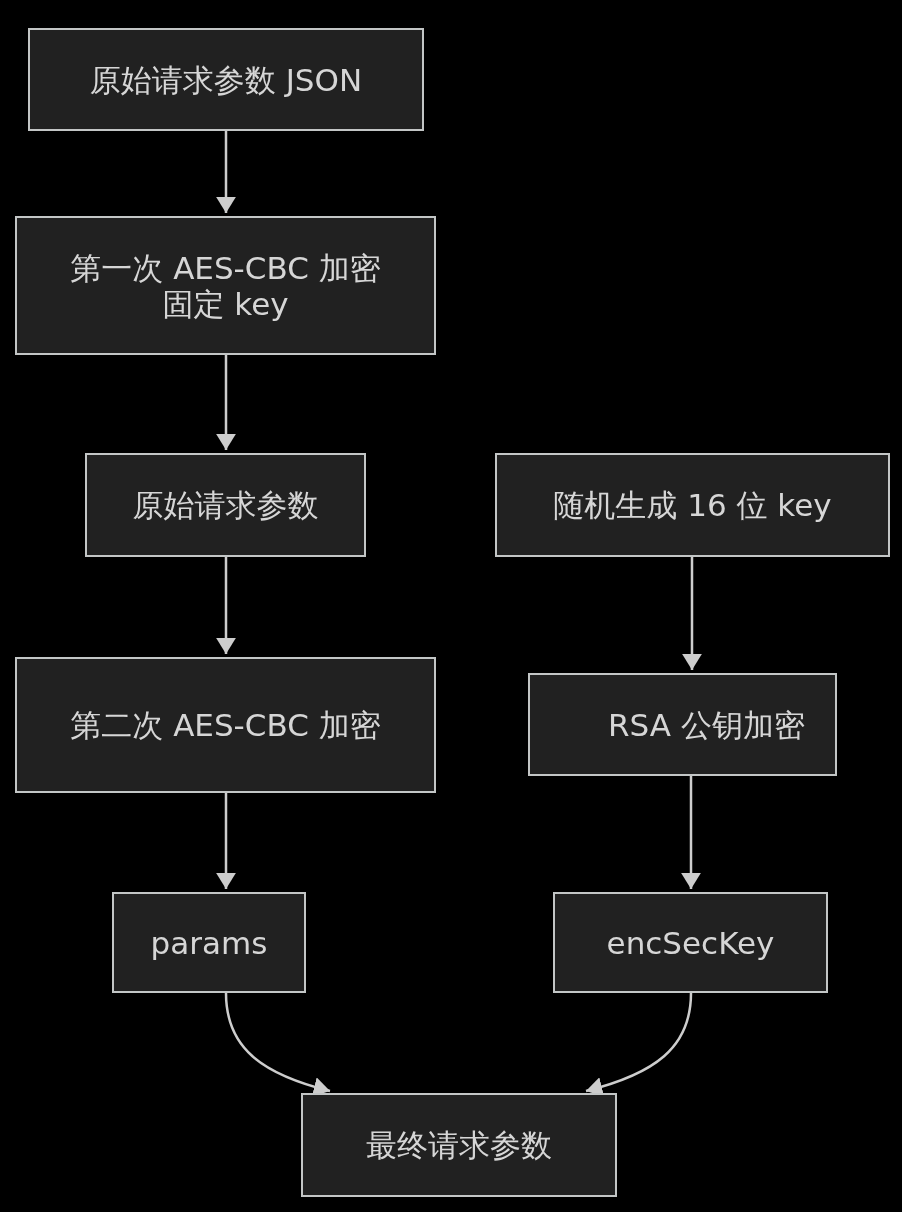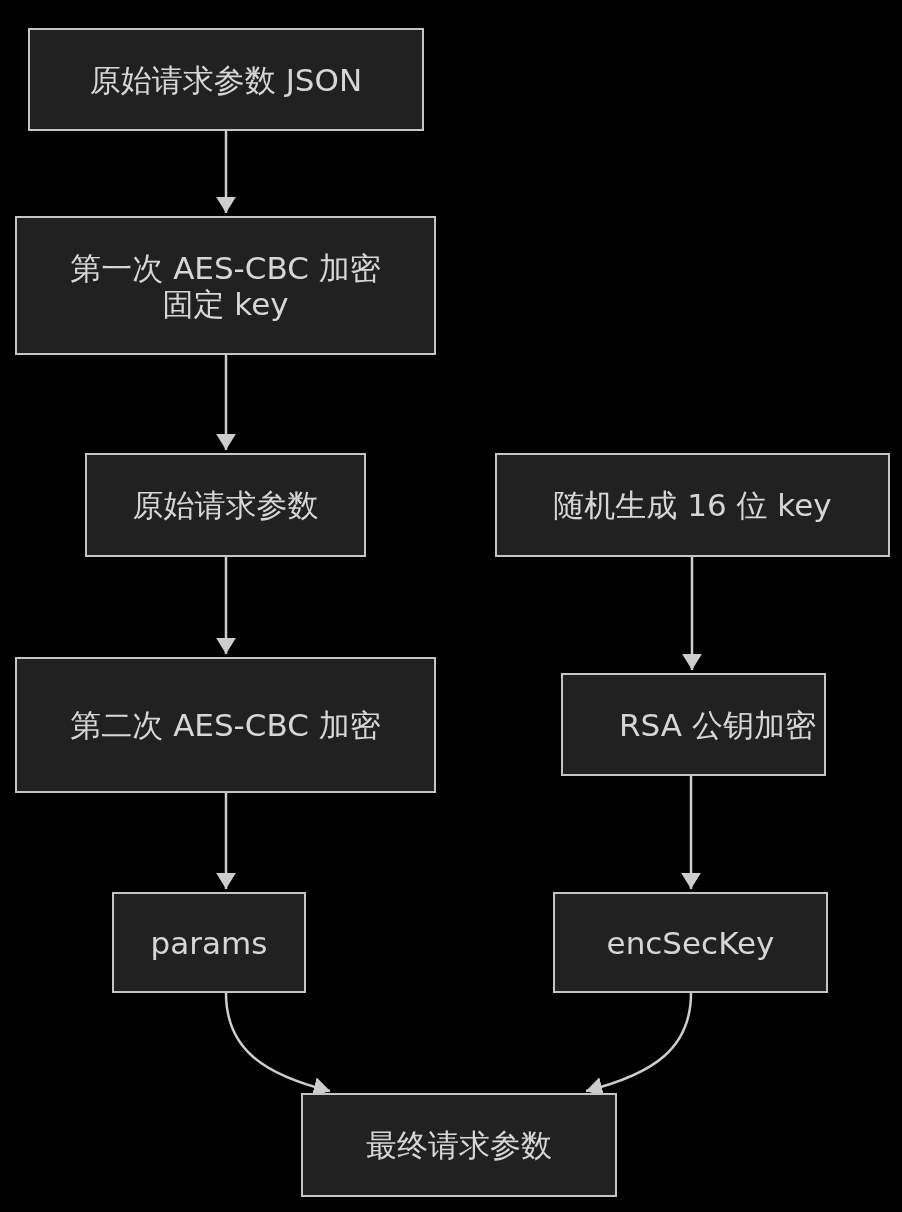--- a/index.html
+++ b/index.html
@@ -49,21 +49,21 @@
     justify-content: center;
     text-align: center;
     font-size: 31px;
     line-height: 36px;
   }
   #n-original   { left: 28px;  top: 15px;   width: 396px; height: 103px; margin-top: 13px; }
   #n-aes1       { left: 15px;  top: 216px;  width: 421px; height: 139px; }
   #n-cipher1    { left: 85px;  top: 453px;  width: 281px; height: 104px; }
   #n-randomkey  { left: 495px; top: 453px;  width: 395px; height: 104px; }
   #n-aes2       { left: 15px;  top: 657px;  width: 421px; height: 136px; }
-  #n-rsa        { left: 561px; top: 673px;  width: 265px; height: 103px; padding-left: 48px; }
+  #n-rsa        { left: 528px; top: 673px;  width: 309px; height: 103px; padding-left: 48px; }
   #n-params     { left: 112px; top: 892px;  width: 194px; height: 101px; }
   #n-encseckey  { left: 553px; top: 892px;  width: 275px; height: 101px; }
   #n-final      { left: 301px; top: 1093px; width: 316px; height: 104px; }
 </style>
 </head>
 <body>
 
 <div class="canvas">
 
   <svg class="arrows" viewBox="0 0 902 1212" aria-hidden="true">

